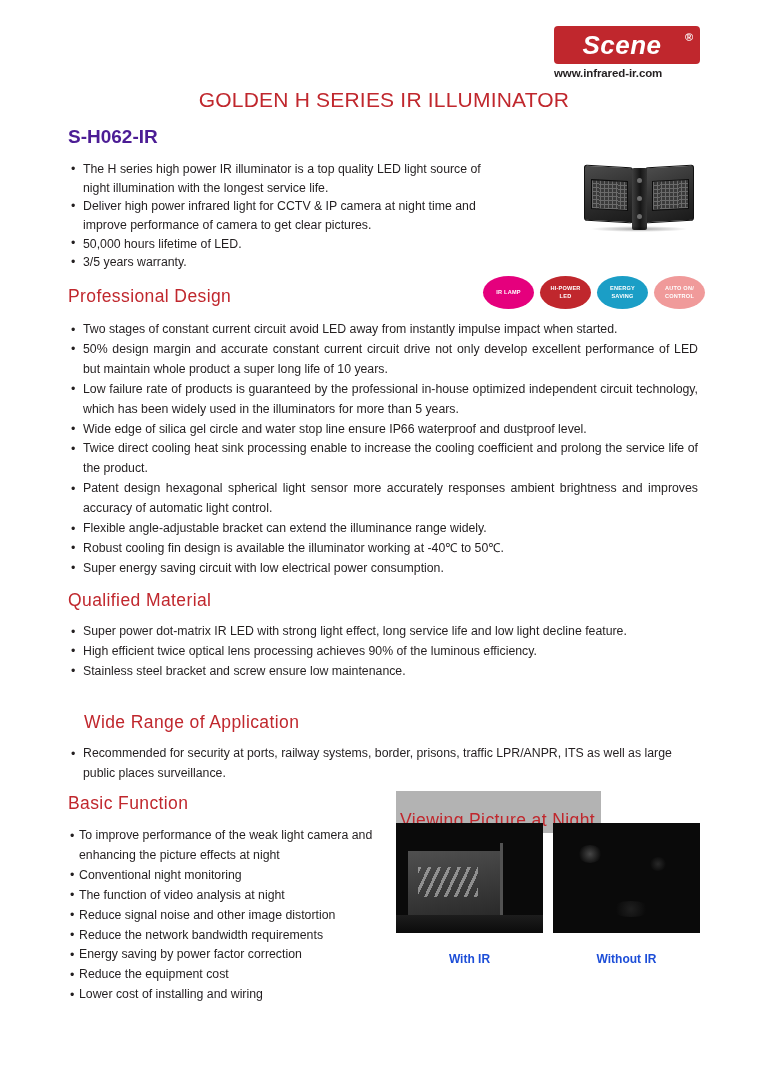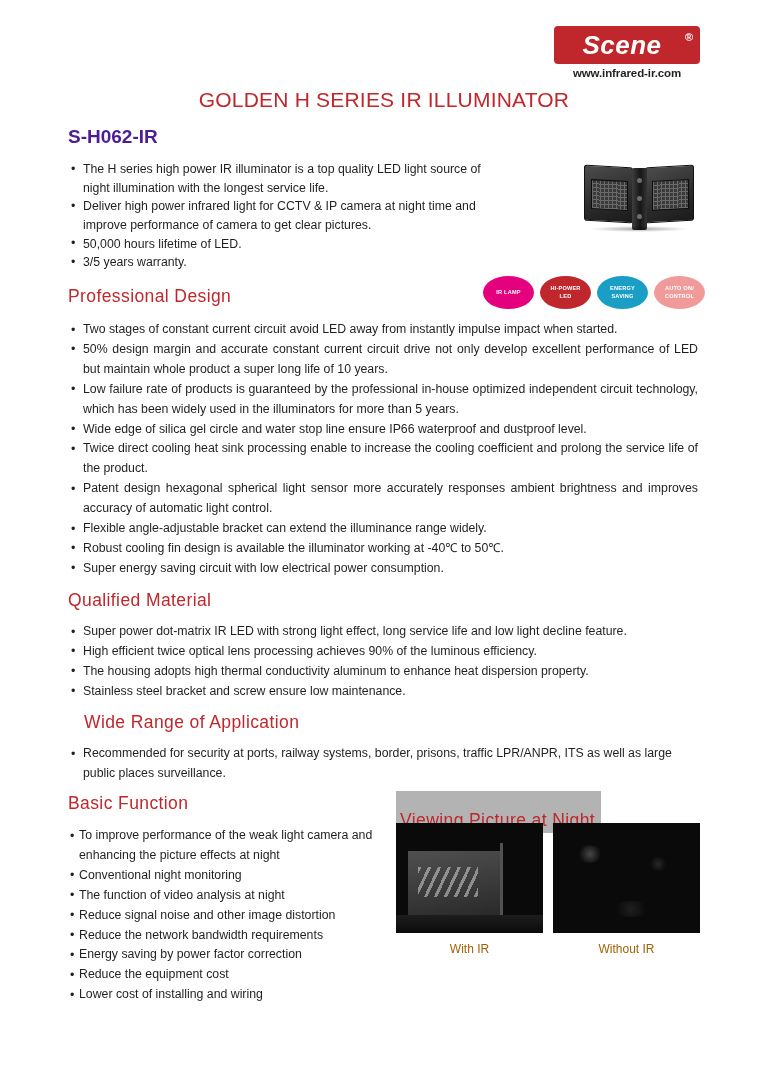--- a/index.html
+++ b/index.html
@@ -20,21 +20,21 @@
     height: 1085px;
     padding: 0;
   }
 
   
   .logo-wrap {
     position: absolute;
     right: 68px;
     top: 26px;
     width: 146px;
-    text-align: center;
+    text-align: left;
   }
   .logo-box {
     background: #c0272d;
     border-radius: 4px;
     height: 38px;
     position: relative;
     display: flex;
     align-items: center;
     justify-content: center;
   }
@@ -188,22 +188,23 @@
   .night-pic {
     width: 147px;
     height: 110px;
     position: relative;
     overflow: hidden;
     background: #0a0a0a;
   }
   .night-cap {
     text-align: center;
     font-size: 12px;
-    margin-top: 9px;
-    color: #a16207;
+    margin-top: 19px;
+    color: #1d4ed8;
+    font-weight: bold;
   }
 
   
   .ill-body {
     position: absolute;
     left: 6px; top: 10px;
     width: 110px; height: 56px;
   }
   .ill-panel {
     position: absolute;
@@ -356,21 +357,20 @@
     <li>Patent design hexagonal spherical light sensor more accurately responses ambient brightness and     improves accuracy of automatic light control.</li>
     <li>Flexible angle-adjustable bracket can extend the illuminance range widely.</li>
     <li>Robust cooling fin design is available the illuminator working at -40℃ to 50℃.</li>
     <li>Super energy saving circuit with low electrical power consumption.</li>
   </ul>
 
   <div class="sec-head sec-qual">Qualified Material</div>
   <ul class="bullets qual-list">
     <li>Super power dot-matrix IR LED with strong light effect, long service life and low light decline feature.</li>
     <li>High efficient twice optical lens processing achieves 90% of the luminous efficiency.</li>
-    <li>The housing adopts high thermal conductivity aluminum to enhance heat dispersion property.</li>
     <li>Stainless steel bracket and screw ensure low maintenance.</li>
   </ul>
 
   <div class="sec-head sec-app">Wide Range of Application</div>
   <ul class="bullets app-list">
     <li>Recommended for security at ports, railway systems, border, prisons, traffic LPR/ANPR, ITS as well as    large public places surveillance.</li>
   </ul>
 
   <div class="sec-head sec-basic">Basic Function</div>
   <ul class="bullets nodot basic-list">

